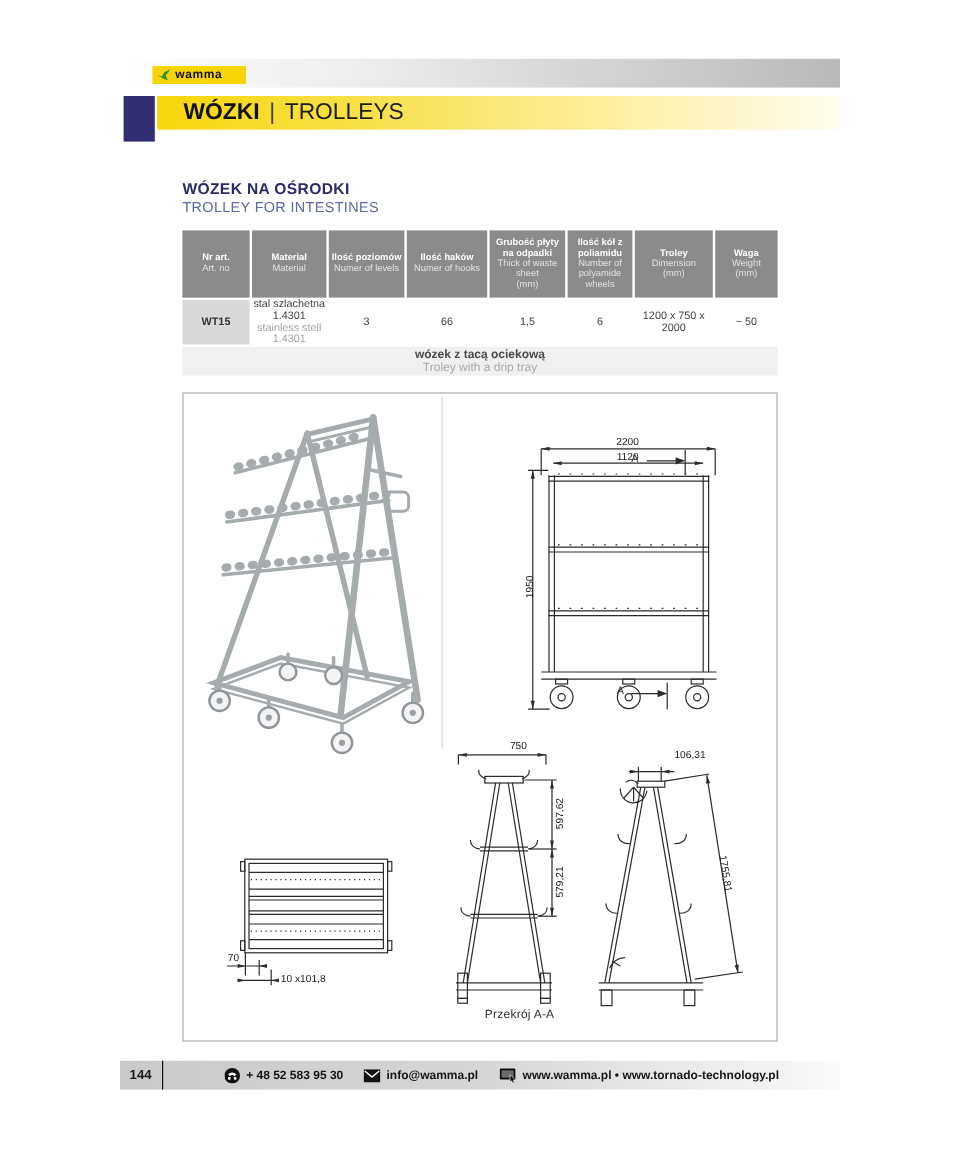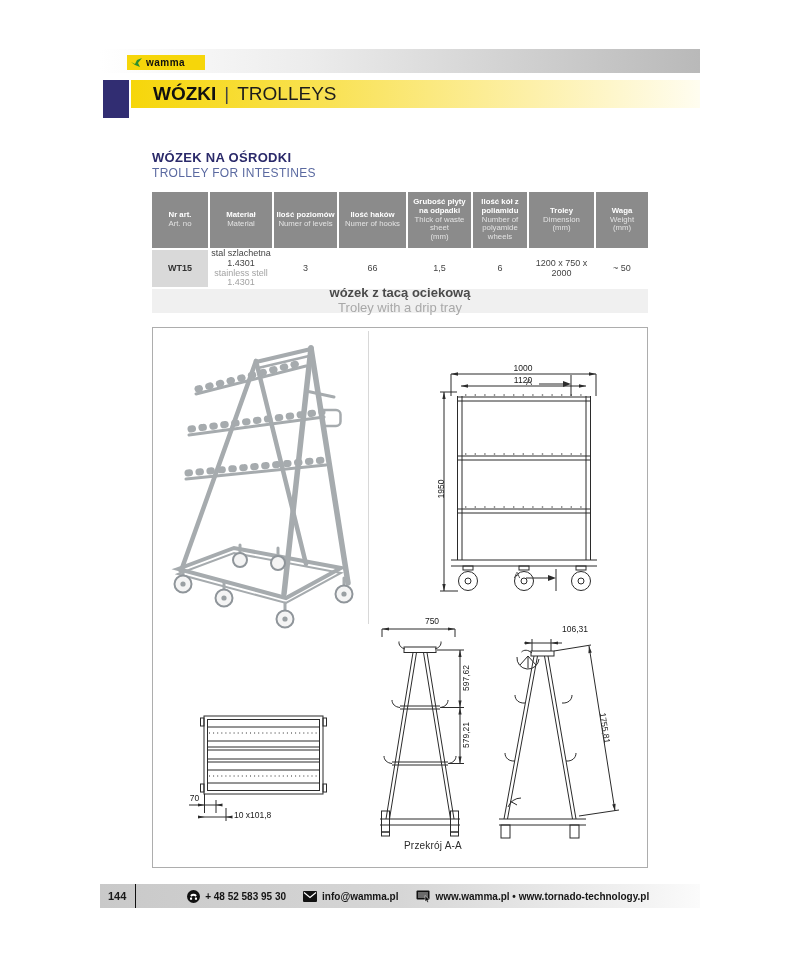--- a/index.html
+++ b/index.html
@@ -38,21 +38,21 @@
   .th .en{color:#e2e2e2;}
   .th .unit{color:#e2e2e2;}
   .td{height:37px;background:#fff;font-size:9px;color:#444;
     display:flex;flex-direction:column;align-items:center;justify-content:center;
     text-align:center;line-height:1.08;padding:1px;box-sizing:border-box;}
   .td.first{background:#d9d9d9;font-weight:bold;color:#333;}
   .td .m-en{color:#a3a3a3;}
   .opt-row{grid-column:1/-1;height:16px;background:#c4c4c4;display:flex;align-items:center;
     justify-content:center;font-size:9px;font-weight:bold;color:#333;}
   .desc-row{grid-column:1/-1;height:24px;background:#f0f0f0;display:flex;flex-direction:column;
-    align-items:center;justify-content:center;font-size:13px;line-height:1.15;}
+    align-items:center;justify-content:center;font-size:10px;line-height:1.15;}
   .desc-row .d-pl{color:#4a4a4a;font-weight:bold;}
   .desc-row .d-en{color:#a8a8a8;}
 
   
   .drawing-box{left:152px;top:327px;width:496px;height:541px;border:1px solid #adadad;
     box-sizing:border-box;background:#fff;}
   .photo-edge{left:215px;top:3px;width:1px;height:293px;background:#d8d8d8;}
   .dwg{position:absolute;}
   .dim{position:absolute;font-size:8.5px;color:#1a1a1a;text-align:center;white-space:nowrap;}
   .rot-ccw{transform:rotate(-90deg);}
@@ -250,21 +250,21 @@
         <line x1="2" y1="41" x2="19" y2="41" stroke-width="0.8"></line>
         <line x1="2" y1="240" x2="20" y2="240" stroke-width="0.8"></line>
         <line x1="6" y1="41" x2="6" y2="240" stroke-width="0.9"></line>
         <polygon points="6,41 4.3,48 7.7,48"></polygon>
         <polygon points="6,240 4.3,233 7.7,233"></polygon>
 
         <line x1="118" y1="218" x2="118" y2="240" stroke-width="1.4"></line>
         <line x1="88" y1="227" x2="113" y2="227" stroke-width="0.9"></line>
         <polygon points="118,227 110,224 110,230"></polygon>
       </svg>
-      <span class="dim" style="left:50px;top:12px;width:70px;">1000</span>
+      <span class="dim" style="left:50px;top:12px;width:70px;">2200</span>
       <span class="dim" style="left:50px;top:24px;width:70px;">1120</span>
       <span class="dim rot-ccw" style="left:-27px;top:133px;width:60px;">1950</span>
       <span class="sec-a" style="left:88px;top:26px;">A</span>
       <span class="sec-a" style="left:76px;top:219px;">A</span>
     </div>
 
     <div class="dwg" style="left:33px;top:373px;width:160px;height:125px;">
       <svg class="tech" width="160" height="125" viewBox="0 0 160 125">
         <rect x="18" y="15" width="119" height="78" stroke-width="1.3"></rect>
         <rect x="21.5" y="18.5" width="112" height="71" stroke-width="0.9"></rect>

